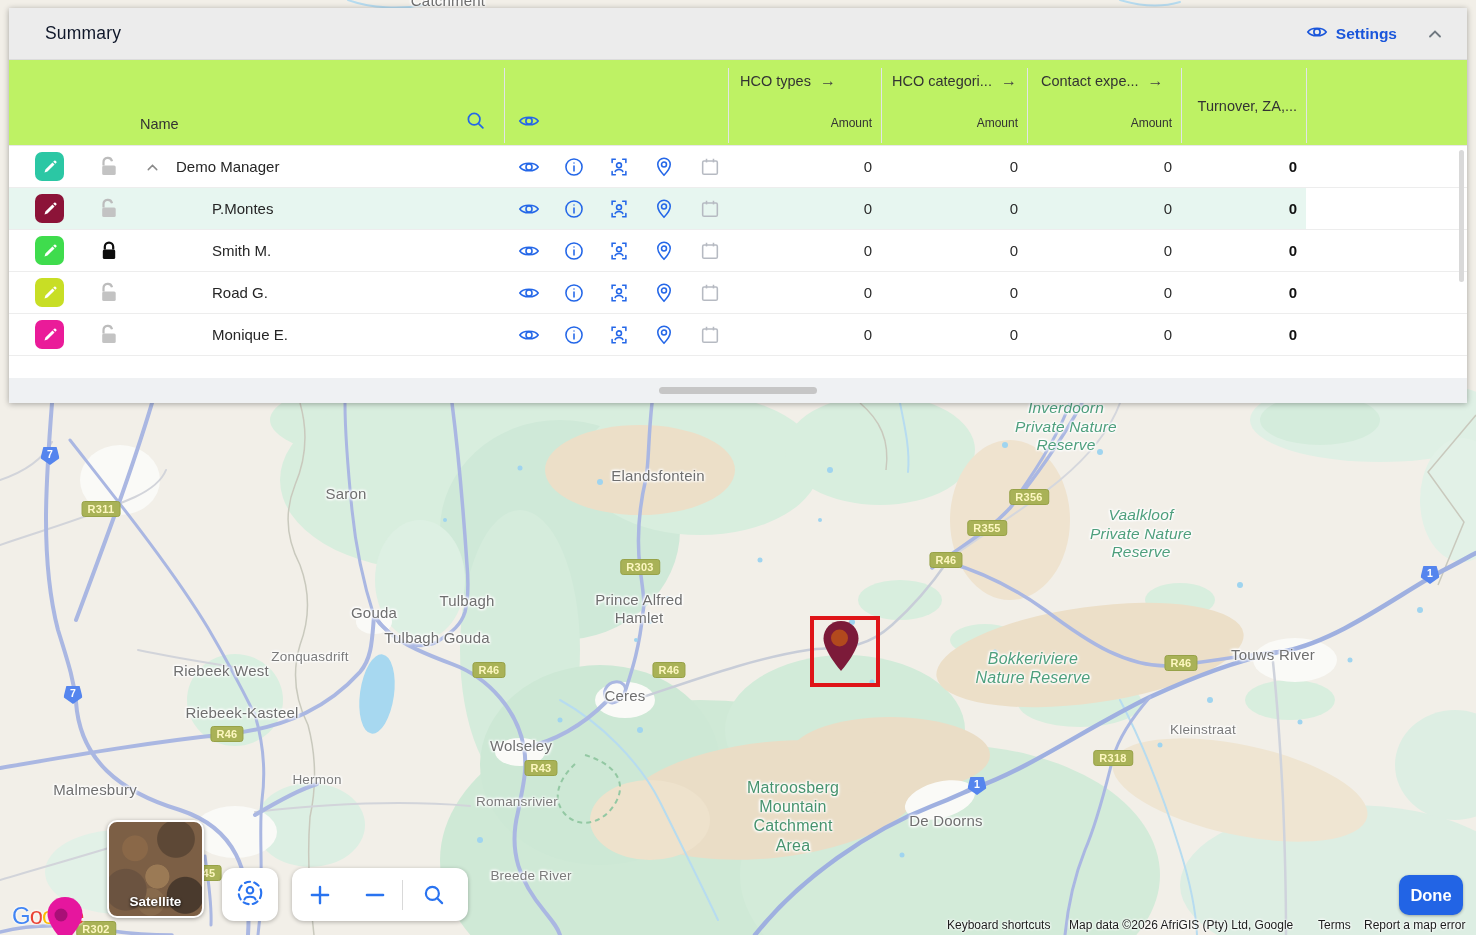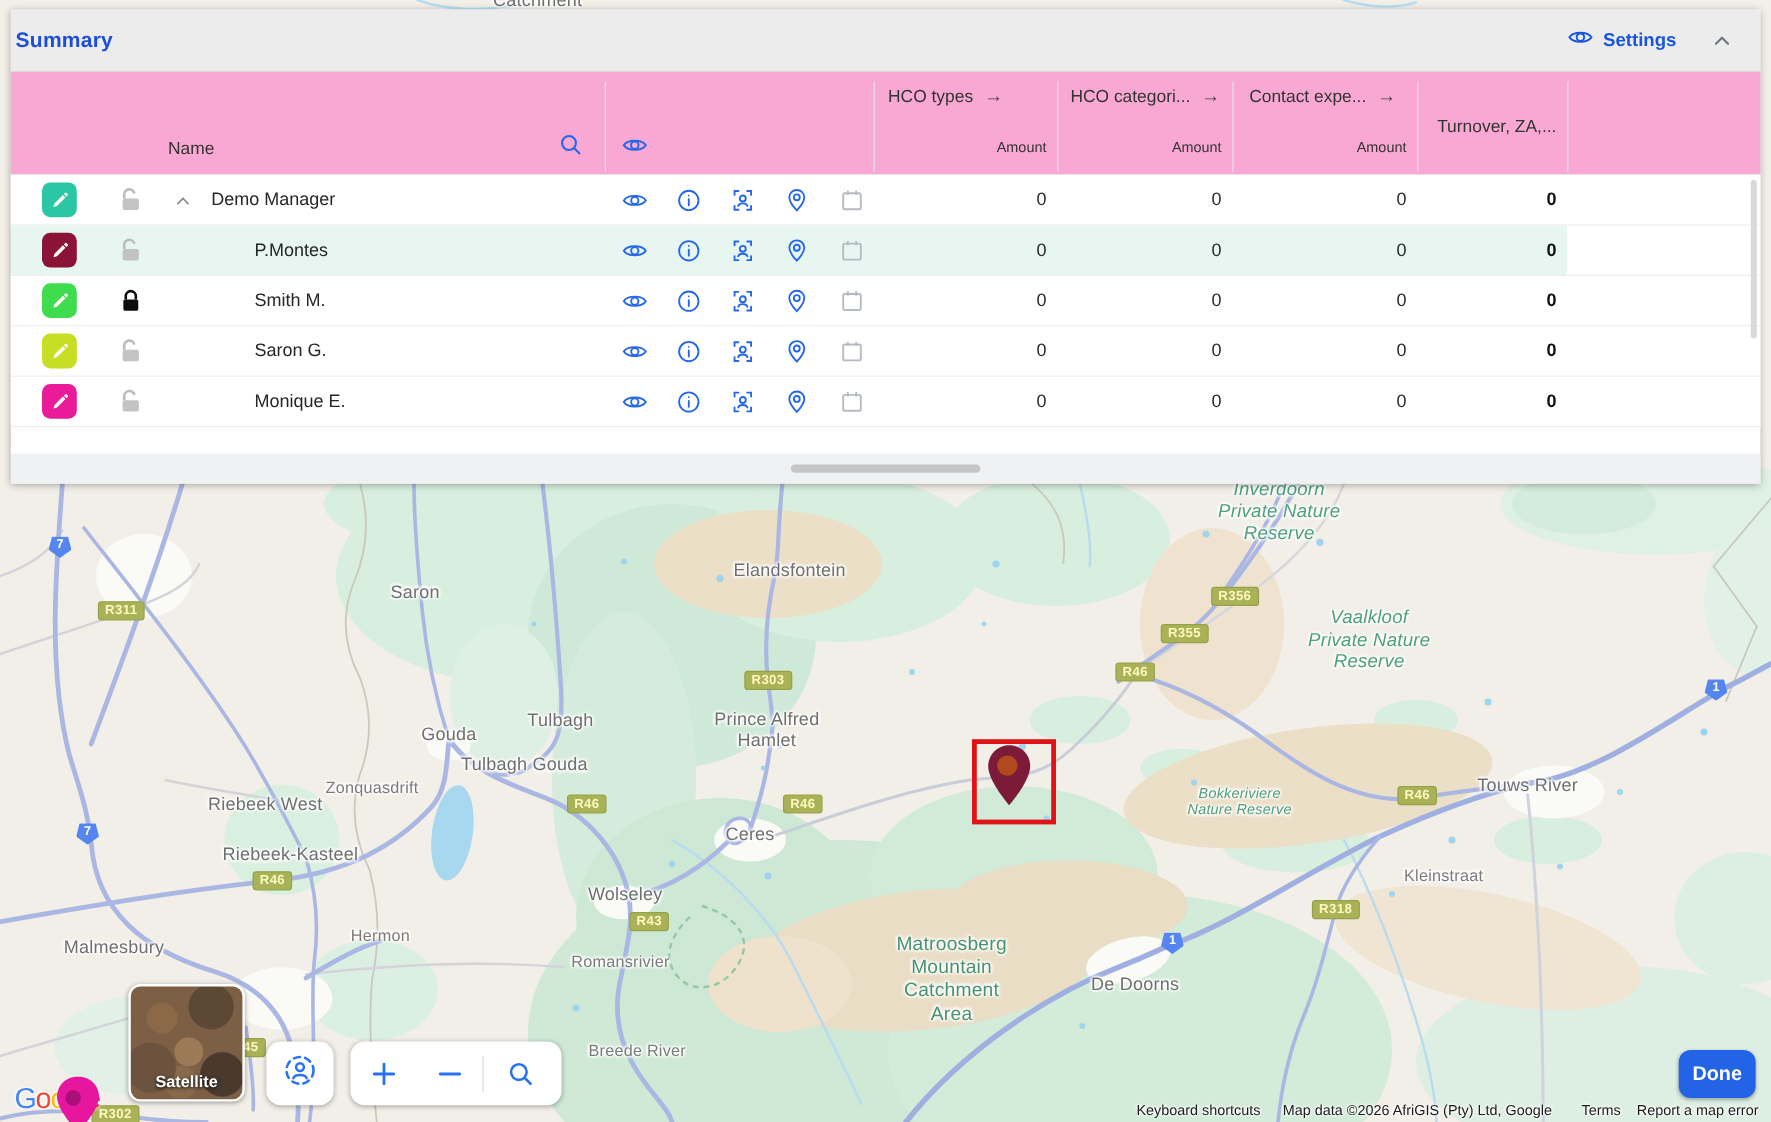--- a/index.html
+++ b/index.html
@@ -16,21 +16,21 @@
   .maplabel {
     position:absolute; transform:translate(-50%,-50%);
     color:#6f6f6f; font-size:15px; white-space:pre-line; text-align:center;
     text-shadow:-1px -1px 2px #fff,1px -1px 2px #fff,-1px 1px 2px #fff,1px 1px 2px #fff,0 0 4px #fff;
     letter-spacing:.2px; line-height:1.2; z-index:2; pointer-events:none;
   }
   .maplabel.sm { font-size:13.5px; color:#7b7b7b; }
   .maplabel.area { color:#4f9d78; font-size:17px; }
   .maplabel.area.multi { font-size:16px; color:#47936e; }
   .maplabel.reserve { color:#4e9f7d; font-style:italic; font-size:15.5px; }
-  .maplabel.reserve.big { font-size:12px; }
+  .maplabel.reserve.big { font-size:16px; }
 
   .roadbadge {
     position:absolute; transform:translate(-50%,-50%); z-index:2;
     background:#a9b257; border:1px solid #97a248; color:#fdf7c0;
     font-size:11px; font-weight:bold; padding:1px 5px; border-radius:3px; letter-spacing:.3px;
   }
   .shield {
     position:absolute; transform:translate(-50%,-50%); z-index:2;
     width:19px; height:18px; background:#5585ee;
     clip-path:polygon(50% 100%,0 62%,15% 0,85% 0,100% 62%);
@@ -45,26 +45,26 @@
 
   
   .panel {
     position:absolute; left:9px; top:8px; width:1458px; height:395px;
     background:#fff; box-shadow:0 1px 6px rgba(0,0,0,.32); z-index:10;
   }
   .panel-header {
     height:52px; background:#ececec; border-bottom:1px solid #dcdcdc;
     display:flex; align-items:center;
   }
-  .panel-title { margin-left:4px; font-size:17.5px; font-weight:bold; color:#1d4ed8; letter-spacing:.2px; }
+  .panel-title { margin-left:36px; font-size:17.5px; font-weight:normal; color:#0f172a; letter-spacing:.2px; }
   .settings-btn { margin-left:auto; display:flex; align-items:center; gap:8px;
     color:#1a56db; font-weight:bold; font-size:15.5px; cursor:pointer; }
   .collapse-btn { margin:0 22px 0 28px; cursor:pointer; display:flex; }
 
-  .thead { position:relative; height:85px; background:#f9a8d4; }
+  .thead { position:relative; height:85px; background:#bef264; }
   .cdiv { position:absolute; top:8px; bottom:2px; width:1px; background:#e2e4e8; }
   .ghead { position:absolute; top:12px; font-size:14.5px; color:#333; display:flex; gap:9px; align-items:center; cursor:pointer; }
   .ghead .arrow { color:#444; font-size:16px; }
   .turnhead { position:absolute; top:38px; left:1183px; width:105px; text-align:right; font-size:14.5px; color:#333; }
   .namehead { position:absolute; top:56px; left:131px; font-size:14.5px; color:#333; }
   .hicon { position:absolute; top:50px; width:22px; height:22px; cursor:pointer; }
   .amt-h { position:absolute; top:56px; width:100px; text-align:right; font-size:12px; color:#333; }
 
   .rows { position:relative; border-top:1px solid #e8e8e8; }
   .trow { position:relative; height:42px; border-bottom:1px solid #ededed; background:#fff; }
@@ -584,21 +584,21 @@
     <span class="lockwrap">
       <span>
         <svg width="18" height="21" viewBox="0 0 18 21">
           <path d="M3.5 9.5 V6.2 a4.3 4.3 0 0 1 8.5 -1" fill="none" stroke="#bcbcbc" stroke-width="2.2"></path>
           <rect x="2.2" y="9.5" width="13.5" height="9.5" rx="1.6" fill="#c3c3c3"></rect>
         </svg>
       </span>
       
     </span>
 
-    <span class="rname" style="left: 203px;">Saron G.</span>
+    <span class="rname" style="left: 203px;">Road G.</span>
 
     <span class="ricon" style="left:509px">
       <svg width="22" height="22" viewBox="0 0 24 24" fill="none" stroke="#2467e8" stroke-width="1.7">
         <path d="M2 12 C5.5 6.5 18.5 6.5 22 12 C18.5 17.5 5.5 17.5 2 12 Z"></path>
             <circle cx="12" cy="12" r="3.3"></circle>
       </svg>
     </span>
     <span class="ricon" style="left:554px">
       <svg width="22" height="22" viewBox="0 0 24 24" fill="none" stroke="#2467e8" stroke-width="1.7">
         <circle cx="12" cy="12" r="8.8"></circle>

